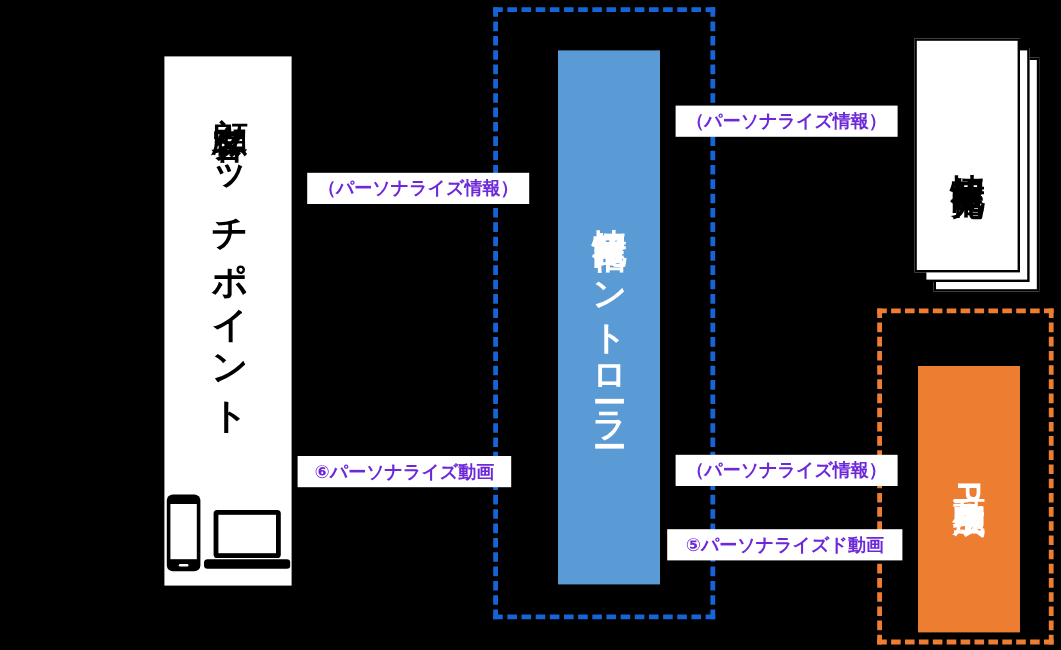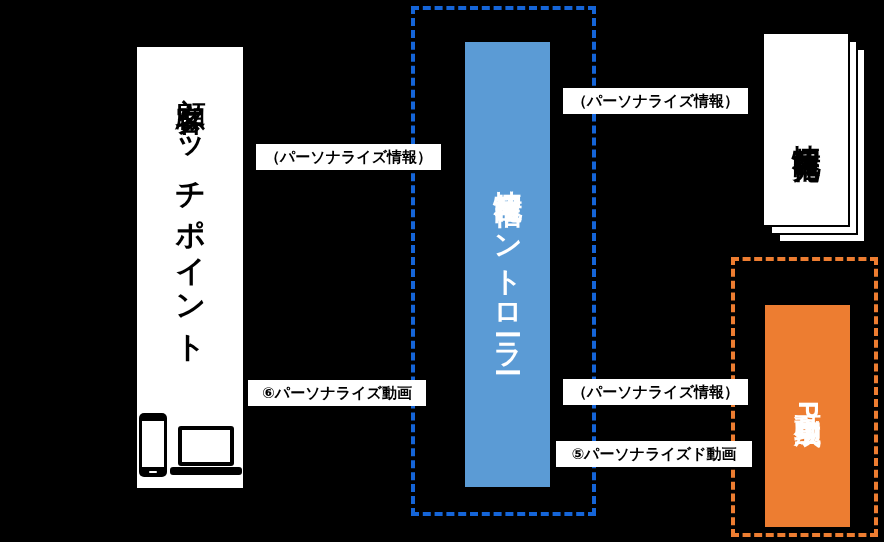--- a/index.html
+++ b/index.html
@@ -124,21 +124,21 @@
       font-weight: 700;
       color: #fff;
       letter-spacing: 2px;
       white-space: nowrap;
     }
 
     
     .chip {
       position: absolute;
       background: #fff;
-      color: #000000;
+      color: #6d28d9;
       font-size: 15px;
       font-weight: 700;
       height: 26px;
       box-sizing: border-box;
       padding: 0 5px;
       display: flex;
       align-items: center;
       justify-content: center;
       white-space: nowrap;
       overflow: hidden;

